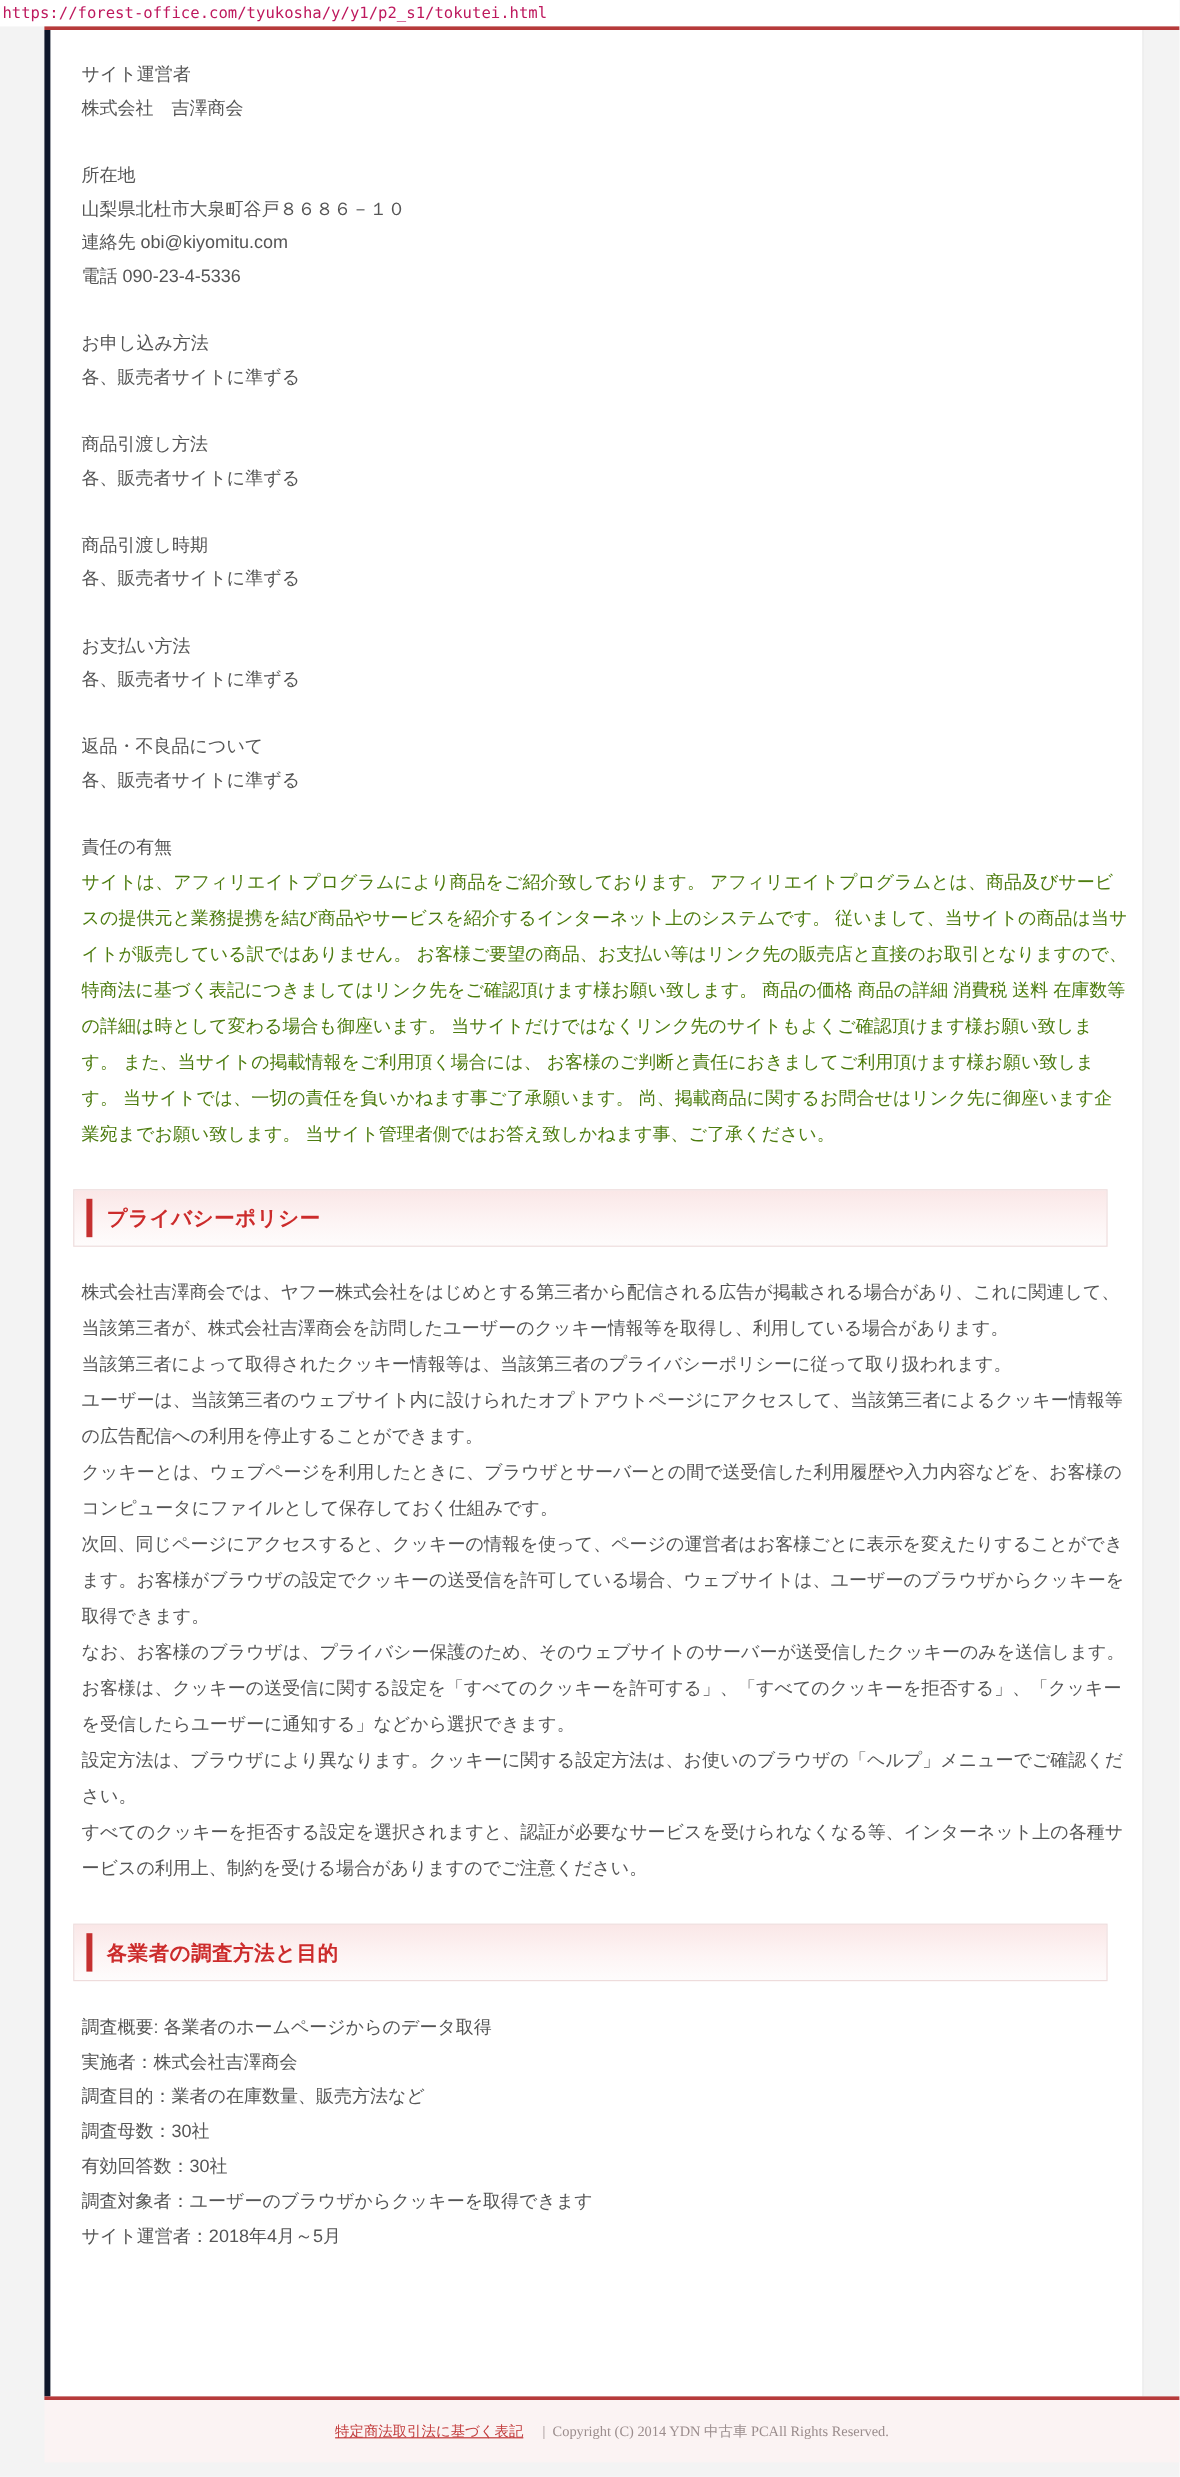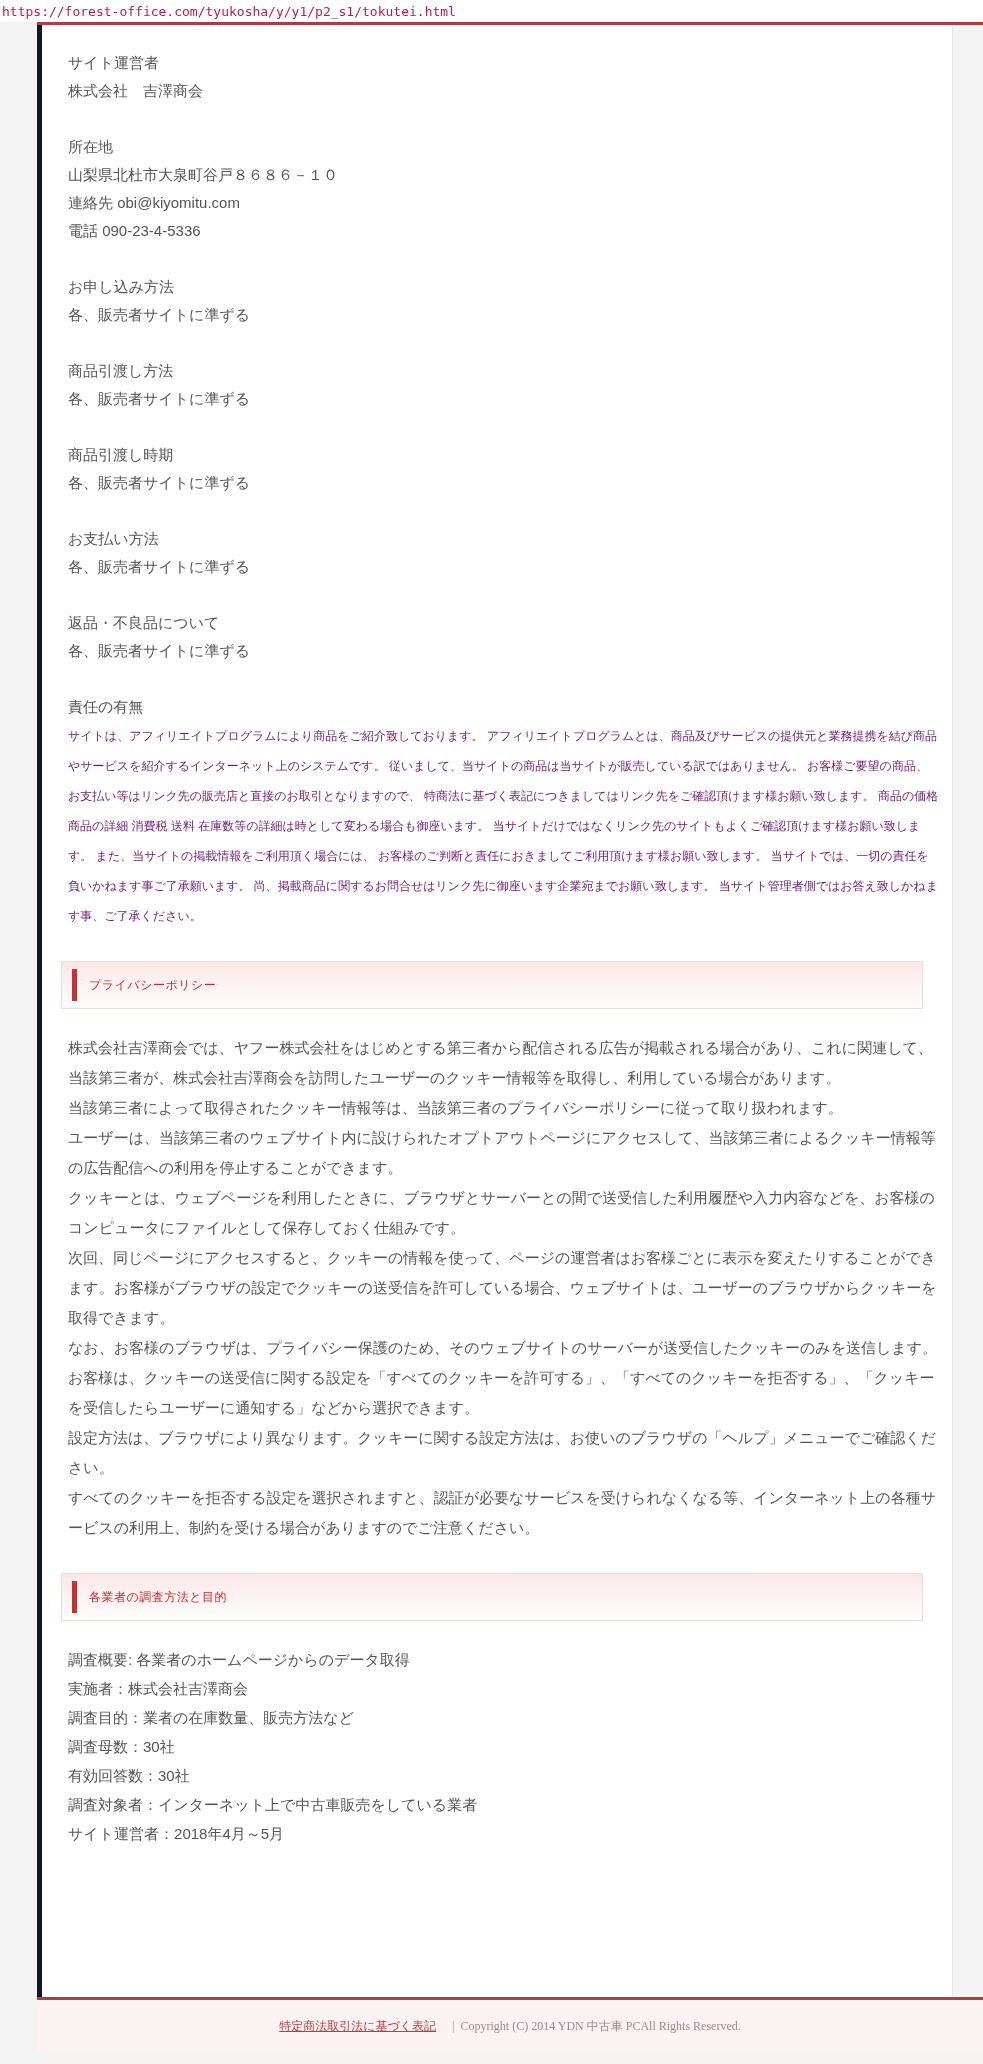--- a/index.html
+++ b/index.html
@@ -26,38 +26,38 @@
     box-sizing:border-box;
     height:1972px;
     padding-top:24px;
     overflow:hidden;
   }
   .tb{margin:0 12px 28px 26px;}
   .tb .line{
     font-size:15px;line-height:28px;color:#555555;
   }
   .tb .para{
-    font-size:12px;line-height:30px;color:#701a75;
+    font-size:15px;line-height:30px;color:#4d7c0f;
   }
   .section-heading{
     position:relative;
     margin:30px 29px 24px 19px;
     background:linear-gradient(180deg,#fae7e7 0%,#fdf4f4 55%,#fefcfc 100%);
     border:1px solid #eedcdc;
     height:48px;
     box-sizing:border-box;
     display:flex;align-items:center;
   }
   .section-heading .bar{
     position:absolute;left:10px;top:7px;
     width:5px;height:32px;background:#c53030;
   }
   .section-heading h2{
     margin:0 0 0 27px;
-    font-size:12px;font-weight:normal;color:#cc2b2b;
+    font-size:17px;font-weight:bold;color:#cc2b2b;
     letter-spacing:0.5px;
   }
   .privacy-paras p{
     margin:0 12px 0 26px;
     font-size:15px;line-height:30px;color:#555555;
   }
   .survey-lines .line{
     margin:0 12px 0 26px;
     font-size:15px;line-height:29px;color:#555555;
   }
@@ -149,21 +149,21 @@
     <span class="bar"></span>
     <h2>各業者の調査方法と目的</h2>
   </div>
 
   <div class="survey-lines">
     <div class="line">調査概要: 各業者のホームページからのデータ取得</div>
     <div class="line">実施者：株式会社吉澤商会</div>
     <div class="line">調査目的：業者の在庫数量、販売方法など</div>
     <div class="line">調査母数：30社</div>
     <div class="line">有効回答数：30社</div>
-    <div class="line">調査対象者：インターネット上で中古車販売をしている業者</div>
+    <div class="line">調査対象者：ユーザーのブラウザからクッキーを取得できます</div>
     <div class="line">サイト運営者：2018年4月～5月</div>
   </div>
 
 </div>
 
 <div class="footer-rule"></div>
 <div class="footer-band">
   <a>特定商法取引法に基づく表記</a>
   <span class="sep">|</span>
   <span>Copyright (C) 2014 YDN 中古車 PCAll Rights Reserved.</span>

